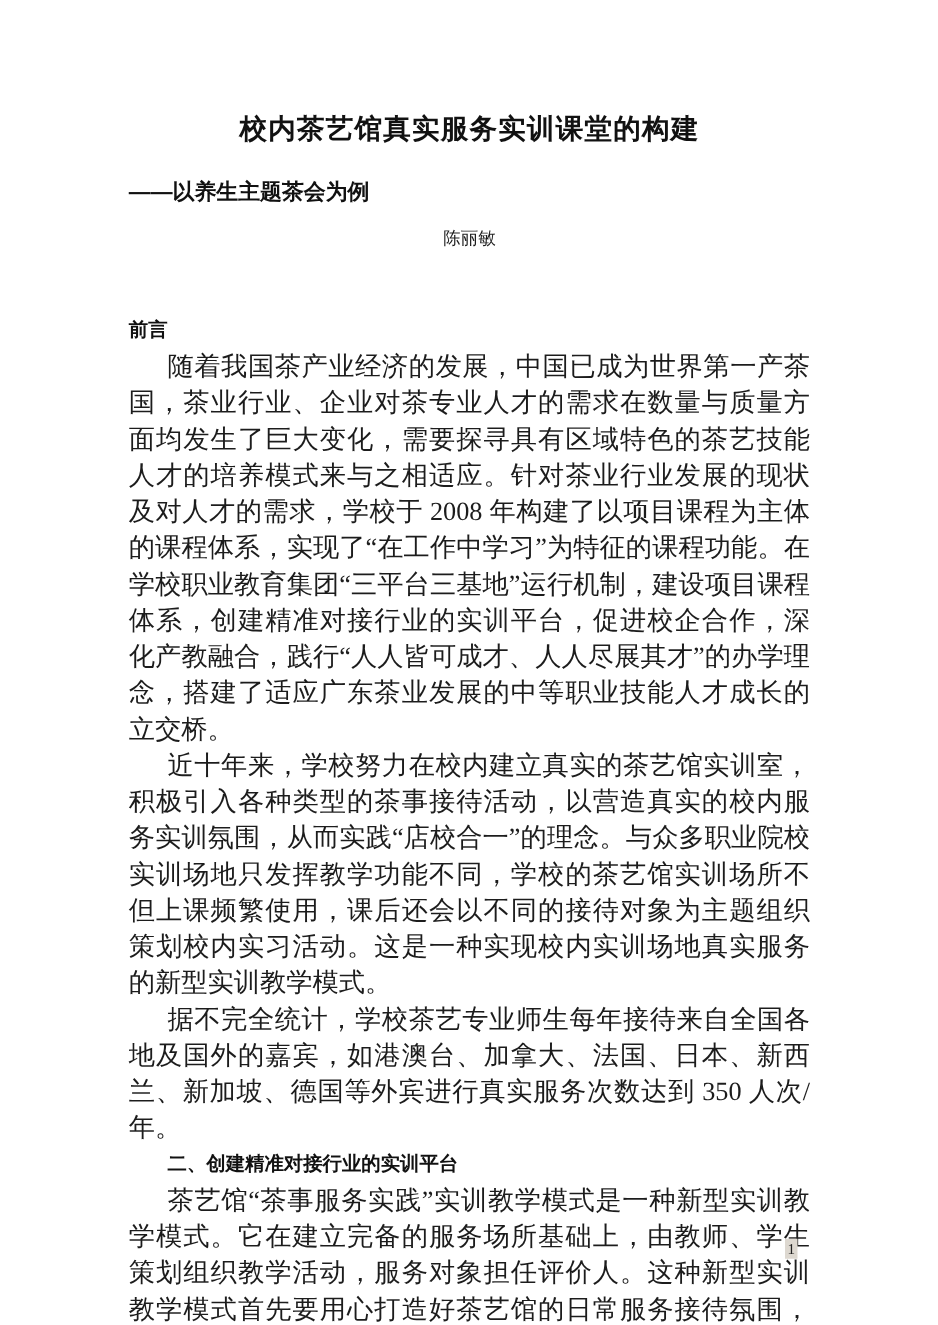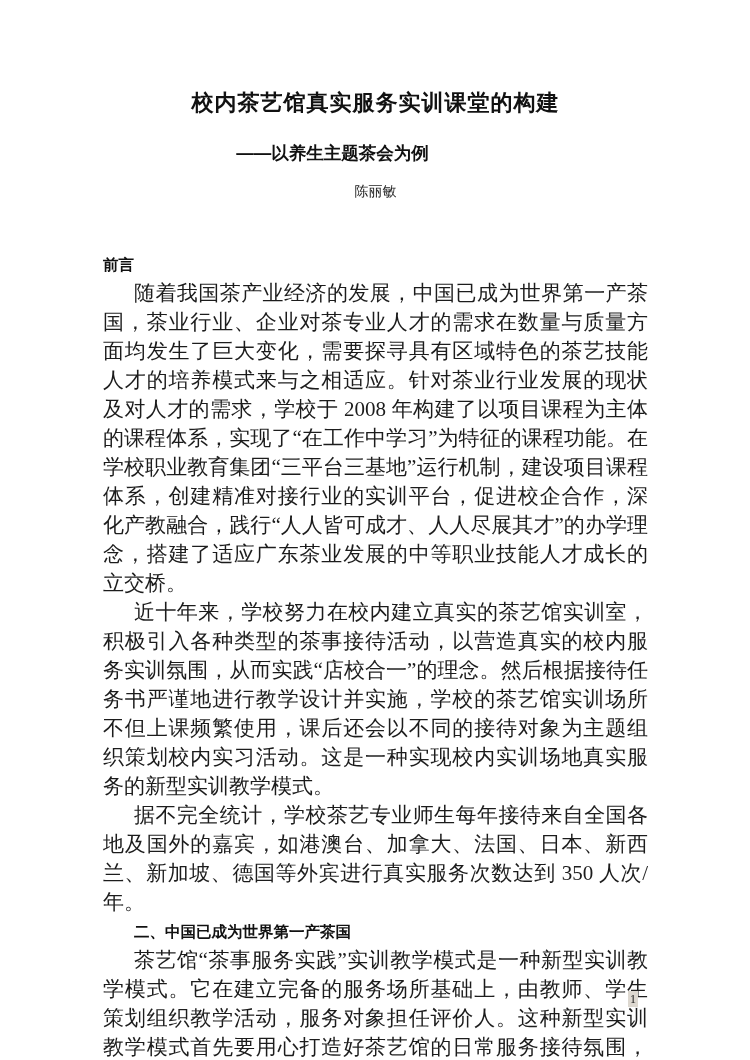--- a/index.html
+++ b/index.html
@@ -27,21 +27,21 @@
     text-align: center;
     font-family: "Liberation Sans", "DejaVu Sans", sans-serif;
     font-weight: bold;
     font-size: 22px;
     line-height: 30px;
     letter-spacing: 1px;
     color: #111111;
   }
   .doc-subtitle {
     margin: 23px 0 0 0;
-    text-align: center;
+    text-align: left;
     padding-right: 86px;
     font-family: "Liberation Sans", "DejaVu Sans", sans-serif;
     font-weight: bold;
     font-size: 17.5px;
     line-height: 24px;
     color: #111111;
   }
   .doc-author {
     margin: 16px 0 0 0;
     text-align: center;
@@ -90,21 +90,21 @@
 </head>
 <body>
 
 <div class="page">
   <div class="content">
     <h1 class="doc-title">校内茶艺馆真实服务实训课堂的构建</h1>
     <h2 class="doc-subtitle">——以养生主题茶会为例</h2>
     <div class="doc-author">陈丽敏</div>
     <h3 class="foreword-heading">前言</h3>
     <p class="body-para">随着我国茶产业经济的发展，中国已成为世界第一产茶国，茶业行业、企业对茶专业人才的需求在数量与质量方面均发生了巨大变化，需要探寻具有区域特色的茶艺技能人才的培养模式来与之相适应。针对茶业行业发展的现状及对人才的需求，学校于 2008 年构建了以项目课程为主体的课程体系，实现了“在工作中学习”为特征的课程功能。在学校职业教育集团“三平台三基地”运行机制，建设项目课程体系，创建精准对接行业的实训平台，促进校企合作，深化产教融合，践行“人人皆可成才、人人尽展其才”的办学理念，搭建了适应广东茶业发展的中等职业技能人才成长的立交桥。</p>
-    <p class="body-para">近十年来，学校努力在校内建立真实的茶艺馆实训室，积极引入各种类型的茶事接待活动，以营造真实的校内服务实训氛围，从而实践“店校合一”的理念。然后根据接待任务书严谨地进行教学设计并实施，学校的茶艺馆实训场所不但上课频繁使用，课后还会以不同的接待对象为主题组织策划校内实习活动。这是一种实现校内实训场地真实服务的新型实训教学模式。</p>
+    <p class="body-para">近十年来，学校努力在校内建立真实的茶艺馆实训室，积极引入各种类型的茶事接待活动，以营造真实的校内服务实训氛围，从而实践“店校合一”的理念。与众多职业院校实训场地只发挥教学功能不同，学校的茶艺馆实训场所不但上课频繁使用，课后还会以不同的接待对象为主题组织策划校内实习活动。这是一种实现校内实训场地真实服务的新型实训教学模式。</p>
     <p class="body-para">据不完全统计，学校茶艺专业师生每年接待来自全国各地及国外的嘉宾，如港澳台、加拿大、法国、日本、新西兰、新加坡、德国等外宾进行真实服务次数达到 350 人次/年。</p>
-    <h4 class="inline-heading">二、中国已成为世界第一产茶国</h4>
+    <h4 class="inline-heading">二、创建精准对接行业的实训平台</h4>
     <p class="body-para">茶艺馆“茶事服务实践”实训教学模式是一种新型实训教学模式。它在建立完备的服务场所基础上，由教师、学生策划组织教学活动，服务对象担任评价人。这种新型实训教学模式首先要用心打造好茶艺馆的日常服务接待氛围，然后根据接待任务书严谨地进行教学设计并实施。</p>
     <h5 class="inline-heading">（一）茶艺馆氛围建设</h5>
     <h5 class="inline-heading">1．营造茶艺馆环境</h5>
   </div>
   <div class="page-number">1</div>
 </div>
 
 </body></html>

